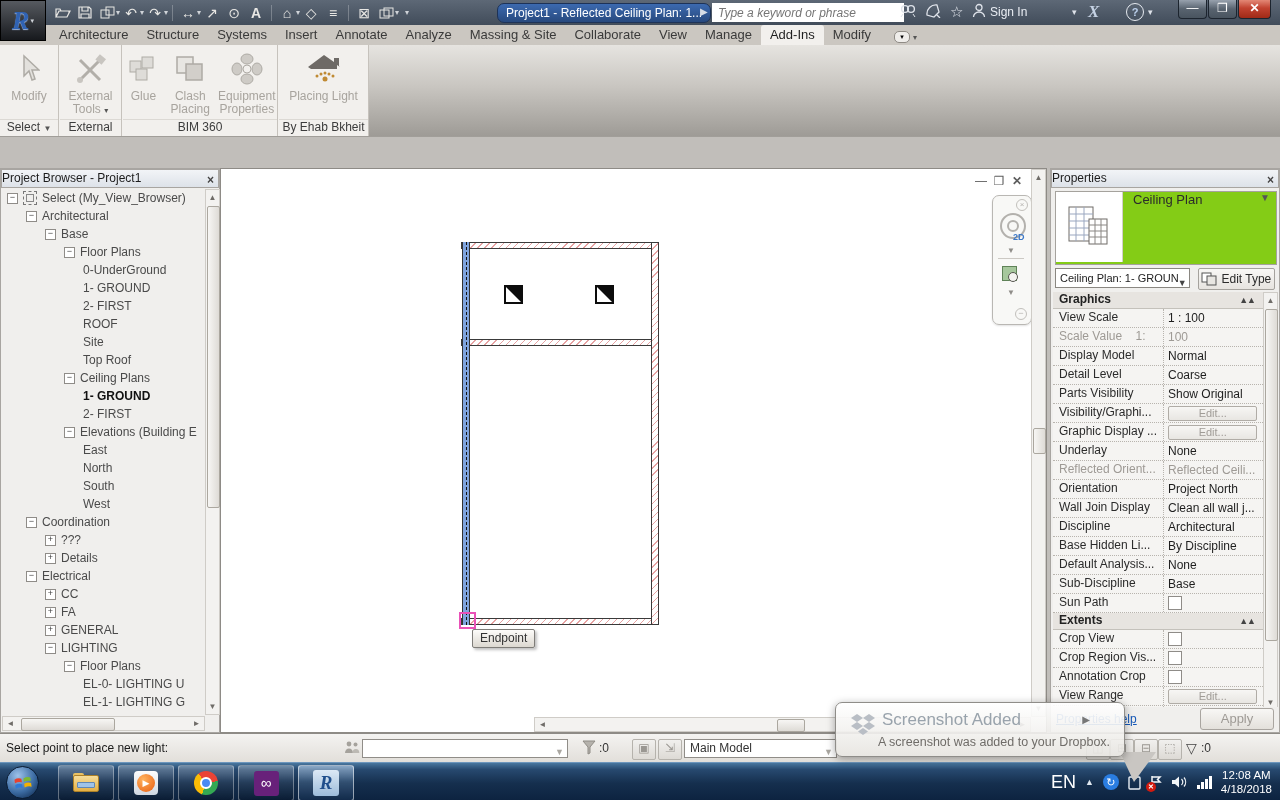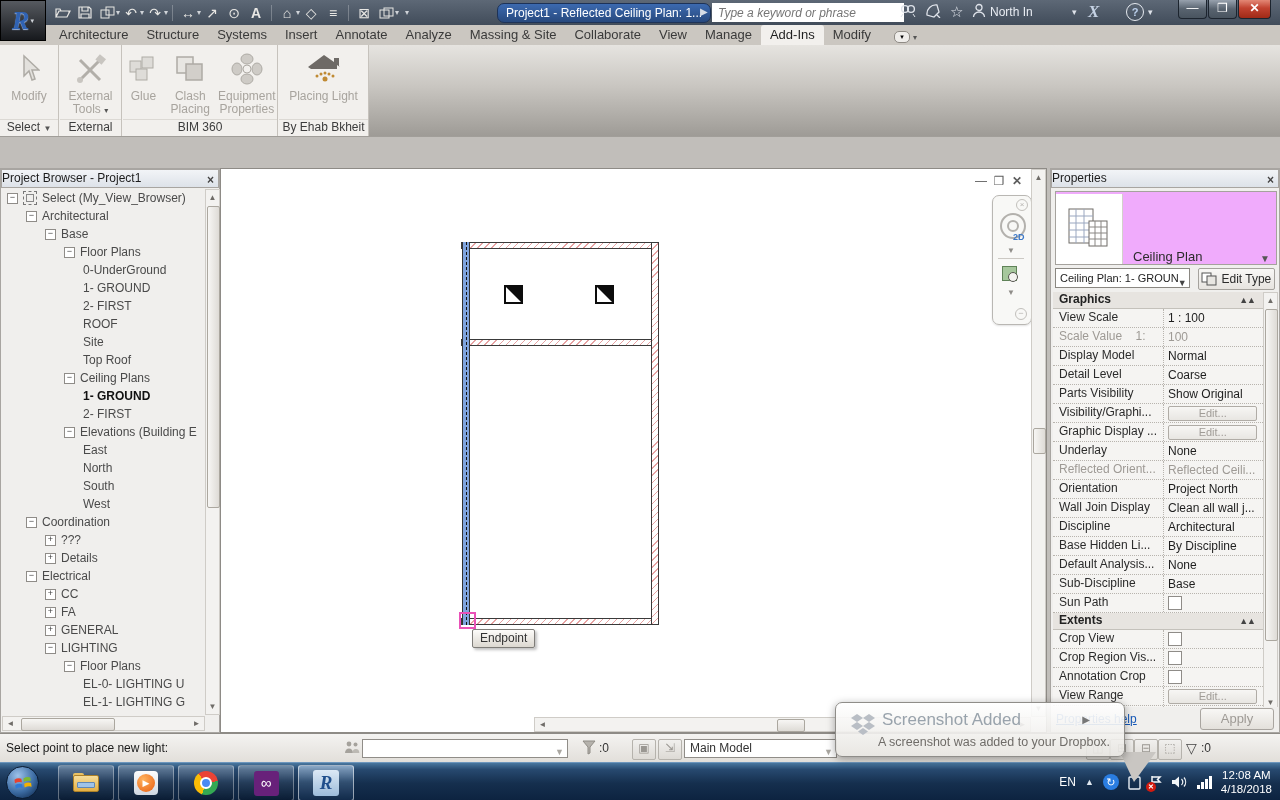--- a/index.html
+++ b/index.html
@@ -105,22 +105,22 @@
   .light{position:absolute;width:19px;height:19px;border:2px solid #0c0c0c;box-sizing:border-box;background:#fff}
   .light:after{content:"";position:absolute;left:0;top:0;width:100%;height:100%;
     background:#0c0c0c;clip-path:polygon(0 0,100% 0,100% 100%)}
   #snap{position:absolute;width:13px;height:13px;border:2px solid #ea52b8;box-sizing:content-box}
   #endtip{position:absolute;left:251px;top:460px;padding:1px 7px 2px;font-size:12px;color:#333;
     background:linear-gradient(#fdfcfa,#dcd8d0);border:1px solid #7f7d79;border-radius:2px;
     box-shadow:2px 2px 3px rgba(0,0,0,.25);white-space:nowrap}
   
   #props{position:absolute;left:1050px;top:168px;width:230px;height:565px;background:#f0efed;
     border:1px solid #a8a5a1;box-sizing:border-box}
-  #typebox{position:absolute;left:4px;top:22px;width:220px;height:72px;background:#f0abfc;
-    border:1px solid #a5a29d;display:flex;align-items:flex-end}
+  #typebox{position:absolute;left:4px;top:22px;width:220px;height:72px;background:#84cc16;
+    border:1px solid #a5a29d;display:flex;align-items:flex-start}
   #typebox .tico{width:66px;height:70px;background:#fff;border-right:1px solid #d3d0cb;
     display:flex;align-items:center;justify-content:center}
   #typebox .tname{flex:1;font-size:13px;color:#2b2b2b;padding-left:10px}
   #typebox .tarr{padding-right:6px;color:#555;font-size:10px}
   #selrow{position:absolute;left:4px;top:99px;width:220px;height:20px;display:flex}
   #inst-combo{width:136px;height:20px;background:#fff;border:1px solid #8a8781;box-sizing:border-box;
     font-size:11px;color:#222;line-height:18px;padding-left:4px;overflow:hidden;white-space:nowrap;position:relative}
   #inst-combo .carr{position:absolute;right:2px;top:5px;font-size:9px;color:#444}
   #edittype{margin-left:8px;width:76px;height:20px;border:1px solid #a5a29d;border-radius:2px;
     background:linear-gradient(#f8f7f5,#e7e4e0);font-size:12px;color:#2b2b2b;
@@ -188,21 +188,21 @@
   .rvt-ico{width:26px;height:26px;border-radius:3px;background:linear-gradient(#dce9f6,#9dbcda);
     display:flex;align-items:center;justify-content:center}
   .folder-ico{width:26px;height:20px;position:relative}
   .folder-ico .back{position:absolute;left:0;top:2px;width:26px;height:17px;border-radius:2px;
     background:linear-gradient(#f6dd9a,#e3af45);border:1px solid #ad8127;box-sizing:border-box}
   .folder-ico .tab{position:absolute;left:0;top:0;width:11px;height:5px;border-radius:2px 2px 0 0;
     background:#e9c163}
   .folder-ico .band{position:absolute;left:4px;top:9px;width:18px;height:6px;background:#9fc3e8;
     border:1px solid #5f87b5;box-sizing:border-box;border-radius:1px}
   #tray{position:absolute;right:4px;top:0;height:38px;display:flex;align-items:center;gap:9px;color:#fff}
-  #tray .lang{font-size:12px}
+  #tray .lang{font-size:18px}
   #tray .caret{font-size:9px;color:#dfe7ef}
   .tray-ico{display:inline-flex;align-items:center;justify-content:center}
   .sync-ico{width:16px;height:16px;border-radius:50%;background:#2a7de1;color:#fff;font-size:11px;line-height:15px;text-align:center}
   .clock{text-align:center;font-size:11.5px;line-height:14px;padding-right:4px}
   .bars{display:flex;align-items:flex-end;gap:1px}
   .bars span{width:3px;background:#fff;display:block}
   .flagwrap{position:relative}
   .flagwrap .badge{position:absolute;left:-4px;bottom:-2px;width:10px;height:10px;border-radius:50%;
     background:#d11a0f;color:#fff;font-size:7px;line-height:10px;text-align:center;font-weight:bold}
 </style>
@@ -268,21 +268,21 @@
     <span class="tbar-ico" style="left:925px">
       <svg width="16" height="15">
           <path d="M2 12 A9 9 0 0 1 12 2 L14 9 L9 14 Z M12 12 l3 3" fill="none" stroke="#dfe3ea" stroke-width="1.3"></path>
         </svg></span>
     <span class="tbar-ico" style="left:950px;font-size:15px">☆</span>
     <span class="tbar-ico" style="left:972px">
       <svg width="14" height="15">
           <circle cx="7" cy="4.5" r="3" fill="none" stroke="#dfe3ea" stroke-width="1.3"></circle>
           <path d="M1.5 14 a5.5 5 0 0 1 11 0" fill="none" stroke="#dfe3ea" stroke-width="1.3"></path>
         </svg></span>
-    <span id="signin">North In</span>
+    <span id="signin">Sign In</span>
     <span class="tbar-ico" style="left:1072px;font-size:9px;top:7px">▾</span>
     <span id="xchg">X</span>
     <span id="helpbtn">?</span>
     <span class="tbar-ico" style="left:1148px;font-size:9px;top:7px">▾</span>
     <div class="winbtn" id="btn-min">—</div>
     <div class="winbtn" id="btn-max">❐</div>
     <div class="winbtn" id="btn-close">✕</div>
   </div>
   <div id="appbtn">
     <span class="revit-r">R</span>

